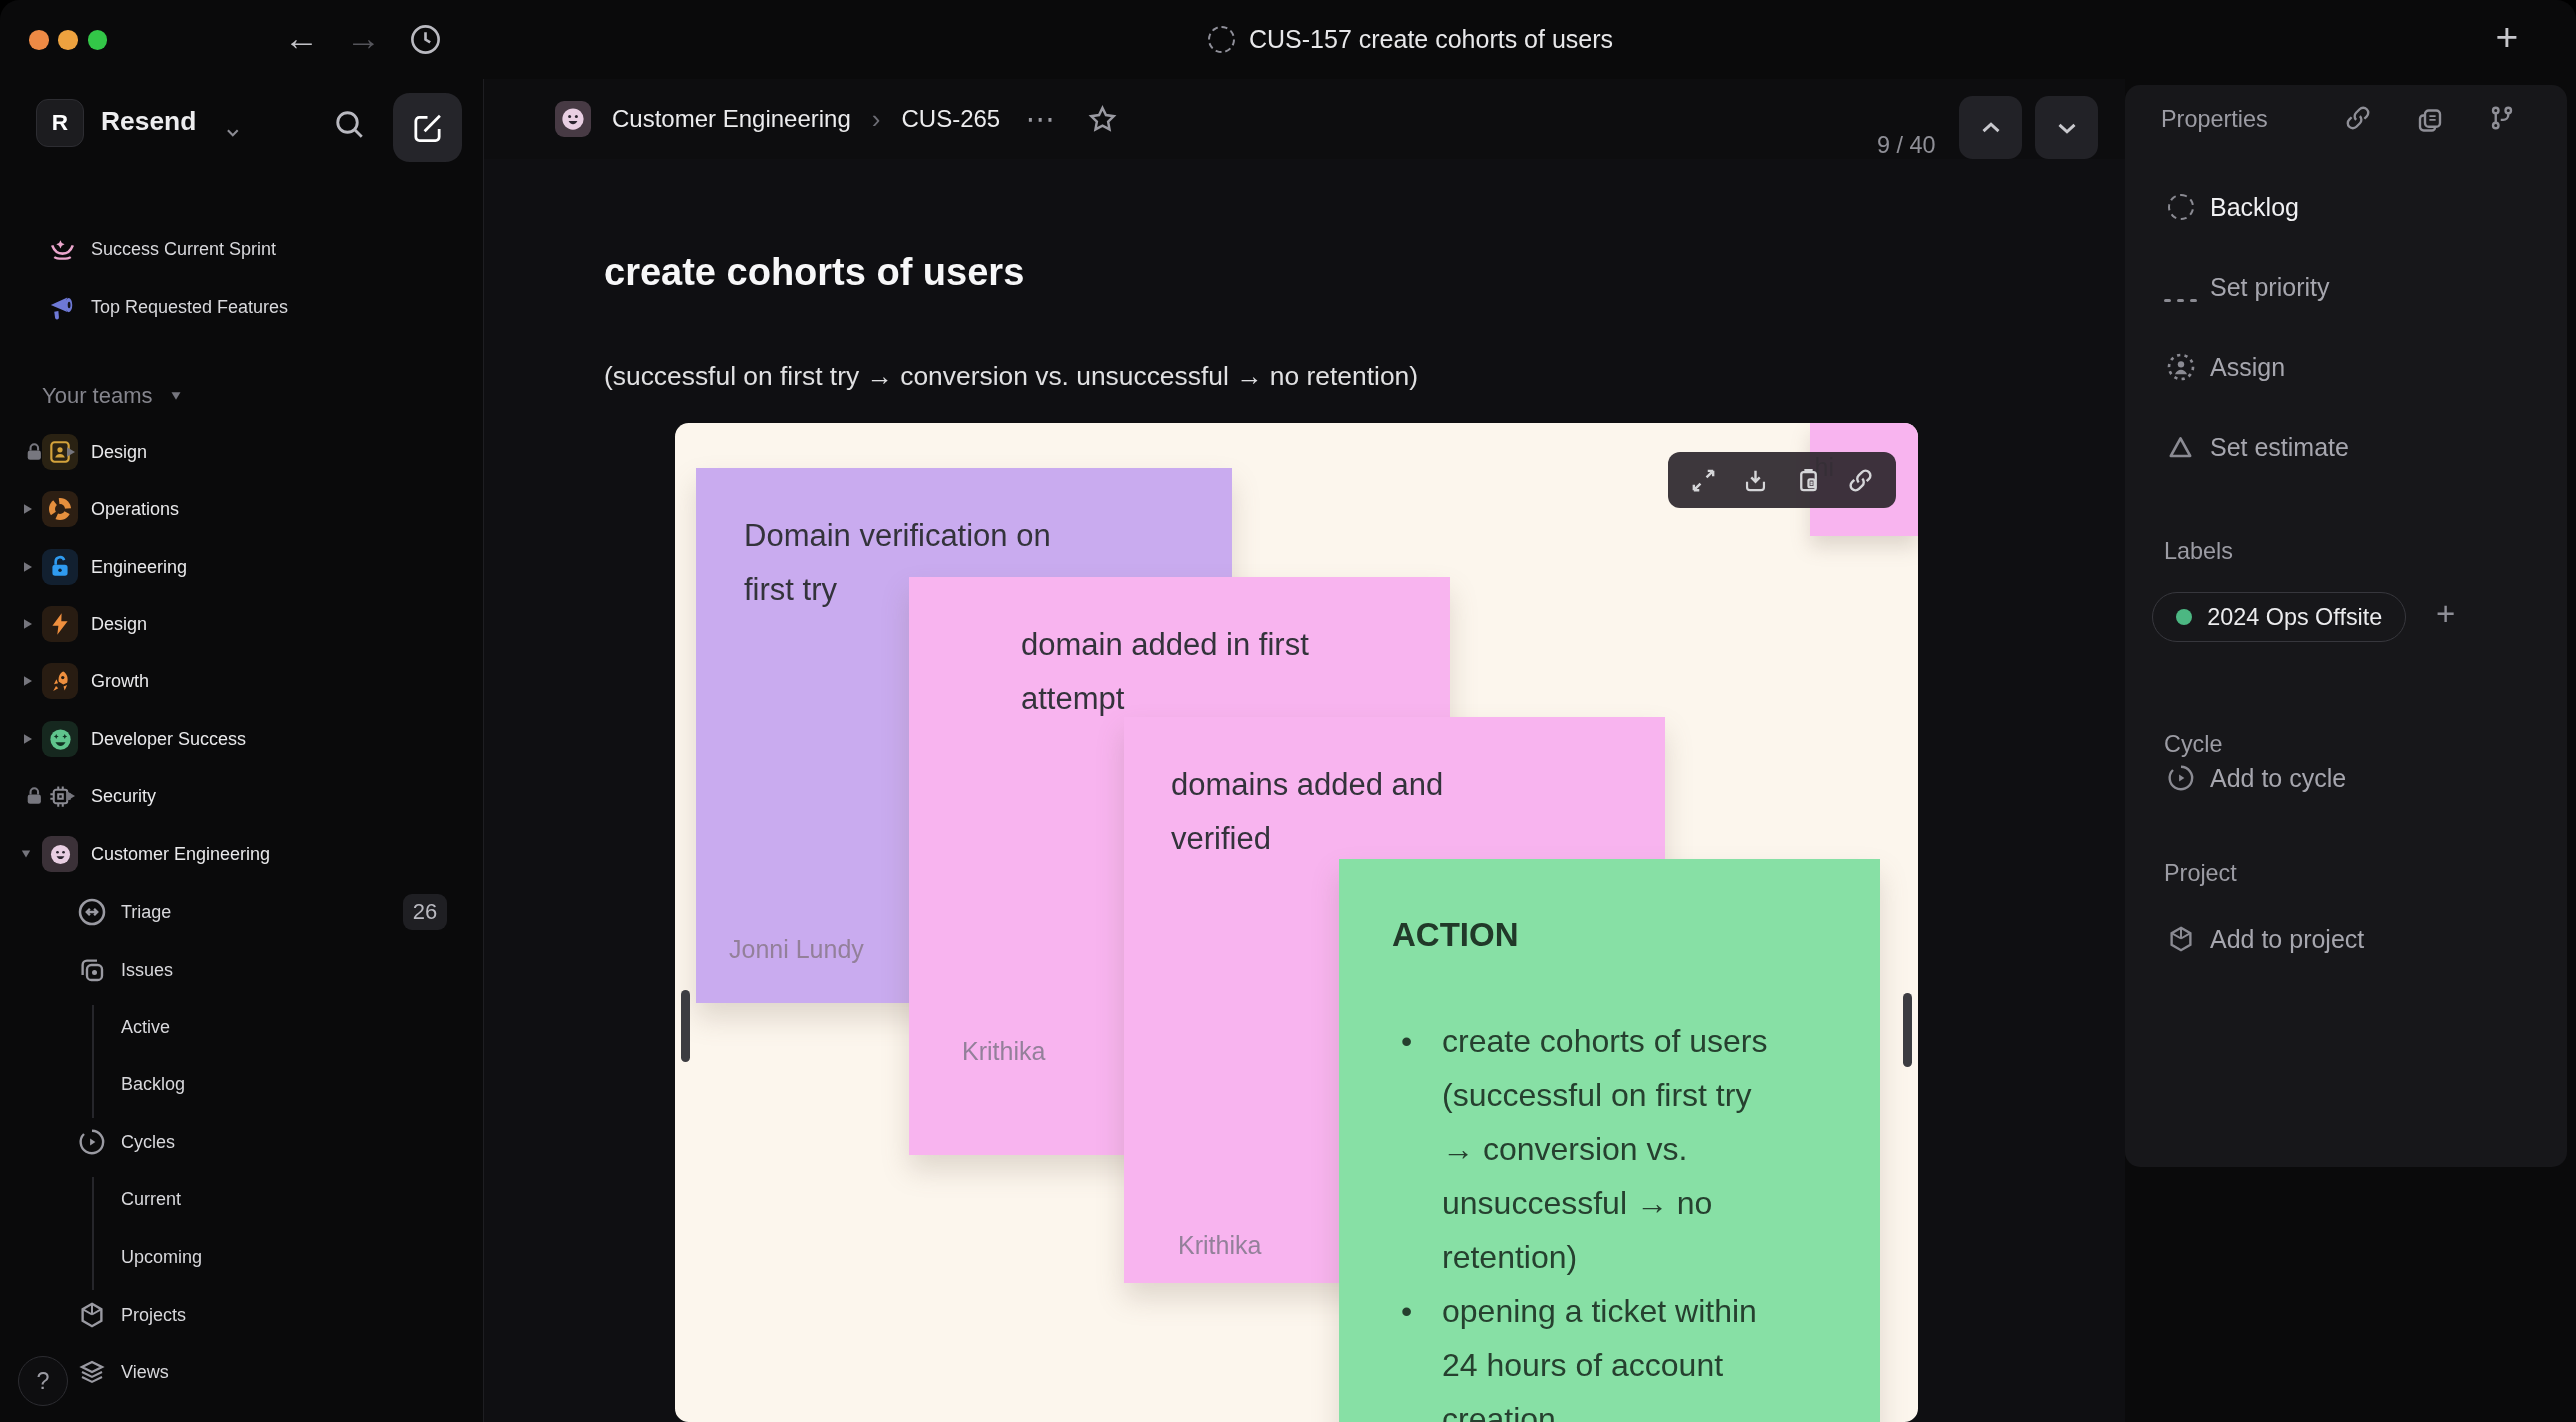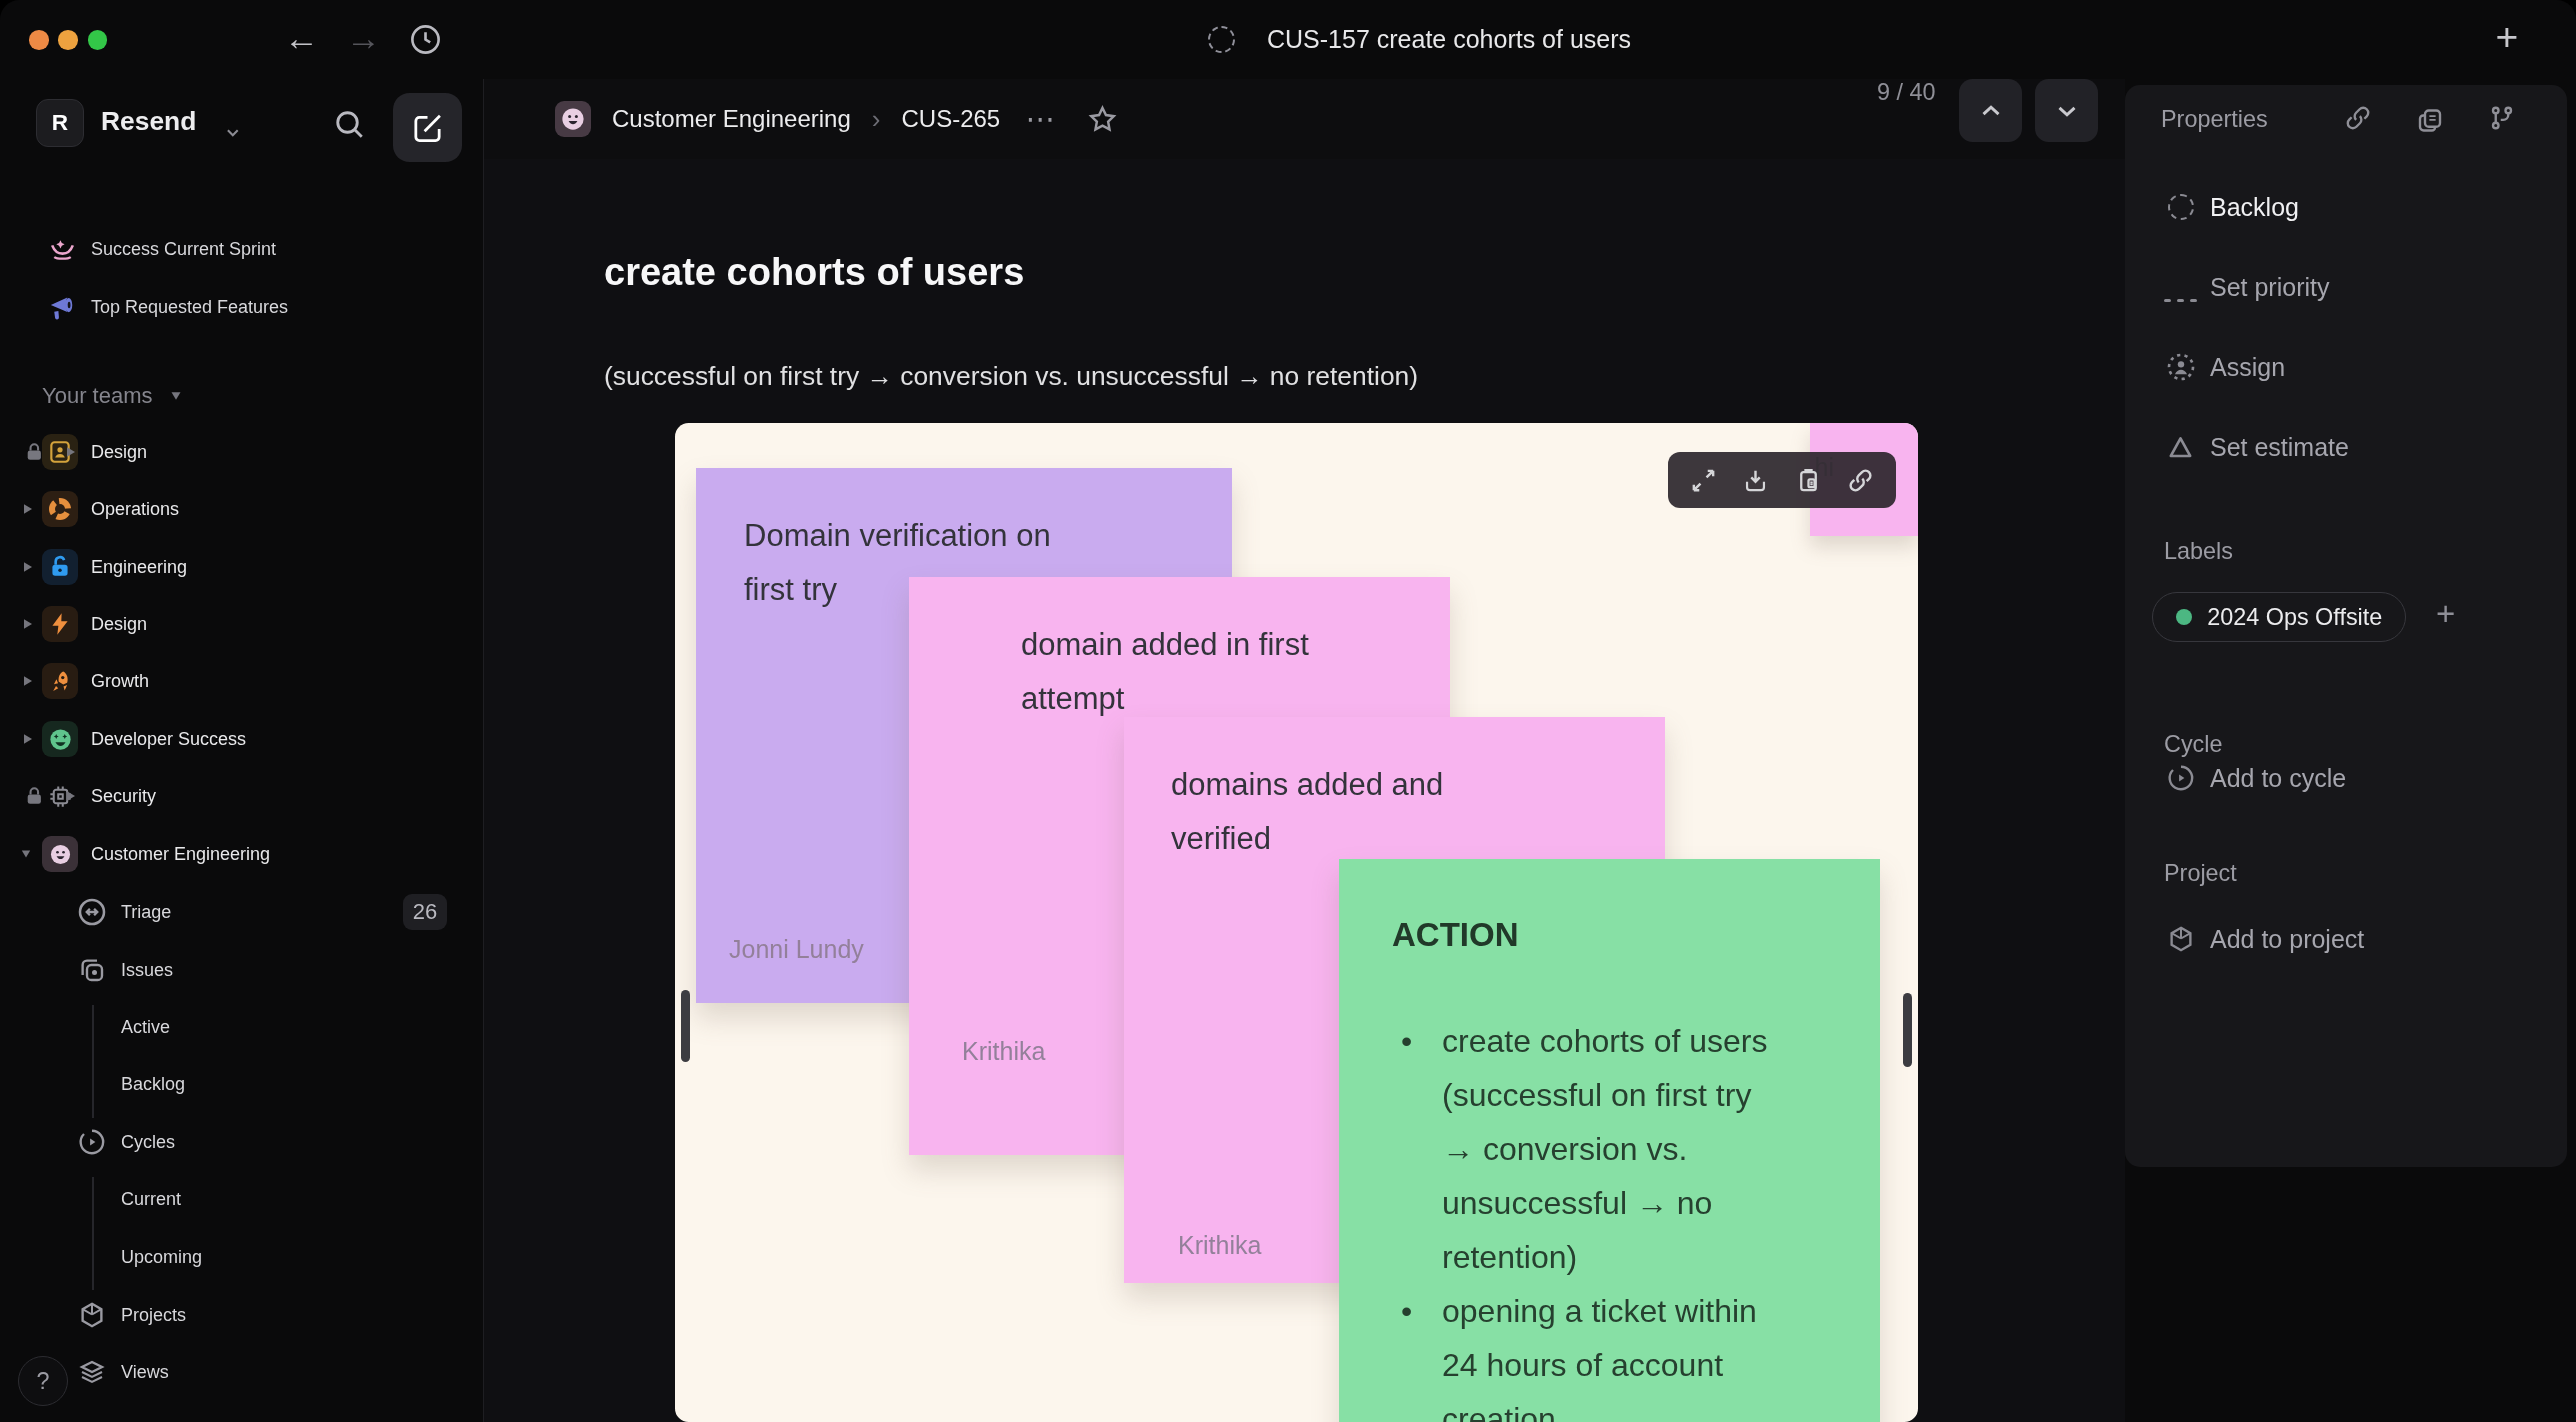--- a/index.html
+++ b/index.html
@@ -7,21 +7,21 @@
               font-family:"Liberation Sans","DejaVu Sans",sans-serif; }
   .window { position:absolute; inset:0; background:#0a0a0b; border-radius:19.6px 19.6px 0 0; overflow:hidden; }
 
   
   .titlebar { position:absolute; left:0; top:0; right:0; height:79px; }
   .traffic { position:absolute; left:29px; top:30px; display:flex; gap:9.8px; }
   .traffic span { width:19.6px; height:19.6px; border-radius:50%; display:block; }
   .nav-arrow { position:absolute; top:0; height:79px; line-height:75px; font-size:35px; color:#c2c2c7; text-align:center; width:45px; }
   .nav-arrow.dim { color:#55555b; }
   .clockbtn { position:absolute; left:408px; top:22px; width:35px; height:35px; color:#b9b9c0; }
-  .win-title { position:absolute; left:1208px; top:0; height:79px; display:flex; align-items:center; gap:32px; }
+  .win-title { position:absolute; left:1208px; top:0; height:79px; display:flex; align-items:center; gap:14px; }
   .dashed-circle { width:27px; height:27px; border:2.6px dashed #90909a; border-radius:50%; flex:0 0 auto; }
   .win-title span { font-size:25px; color:#e8e8ea; font-weight:500; }
   .plusbtn { position:absolute; left:2473px; top:0; width:68px; height:79px; line-height:74px; text-align:center; font-size:39px; color:#c6c6cb; font-weight:300; }
 
   
   .sidebar { position:absolute; left:0; top:79px; bottom:0; width:484px; background:#0a0a0b; border-right:0.8px solid #1e1e22; }
   .ws-row { position:absolute; left:0; top:13.6px; width:100%; height:75px; }
   .ws-logo { position:absolute; left:36px; top:6px; width:48px; height:48px; border-radius:12px; background:#1c1c1f; border:0.8px solid #2d2d32; color:#fff; font-size:22.6px; font-weight:700; display:flex; align-items:center; justify-content:center; }
   .ws-name { position:absolute; left:101px; top:13.6px; font-size:26.4px; font-weight:600; color:#ededef; }
   .ws-caret { position:absolute; left:223px; top:30px; }
@@ -46,21 +46,21 @@
 
   
   .center-header { position:absolute; left:484px; top:79px; width:1641px; height:81px; background:#0d0d0f; border-bottom:0.8px solid #1e1e22; }
   .crumb { position:absolute; left:71px; top:0; height:80px; display:flex; align-items:center; gap:21px; }
   .crumb-ic { width:36px; height:36px; border-radius:9px; background:#473a44; display:flex; align-items:center; justify-content:center; }
   .crumb .team { font-size:24px; color:#ececee; font-weight:500; }
   .crumb .sep { font-size:26px; color:#6c6c74; }
   .crumb .issue { font-size:24px; color:#ececee; font-weight:500; }
   .crumb .more { font-size:29px; color:#9a9aa2; letter-spacing:2.3px; margin-left:4.5px; }
   .crumb .star { color:#9a9aa2; margin-left:7.5px; }
-  .pager { position:absolute; right:27px; top:0; height:80px; display:flex; align-items:flex-start; gap:13px; }
+  .pager { position:absolute; right:27px; top:0; height:80px; display:flex; align-items:flex-end; gap:13px; }
   .pager .pos { font-size:23.4px; color:#8f8f97; margin-right:10.6px; }
   .sqbtn { width:63px; height:63px; border-radius:13.6px; background:#222227; display:flex; align-items:center; justify-content:center; color:#c9c9ce; }
 
   .editor { position:absolute; left:484px; top:159px; width:1641px; bottom:0; background:#0f0f12; }
   .issue-title { position:absolute; left:120px; top:92px; font-size:38px; font-weight:700; color:#f7f7f8; }
   .issue-sub { position:absolute; left:120px; top:202px; font-size:26.4px; color:#e0e0e2; }
 
   
   .board { position:absolute; left:191px; top:264px; width:1243px; height:999px; border-radius:13.6px; background:#fcf6ed; overflow:hidden; }
   .note { position:absolute; box-shadow:0 15px 26px rgba(124,104,92,.22); }

